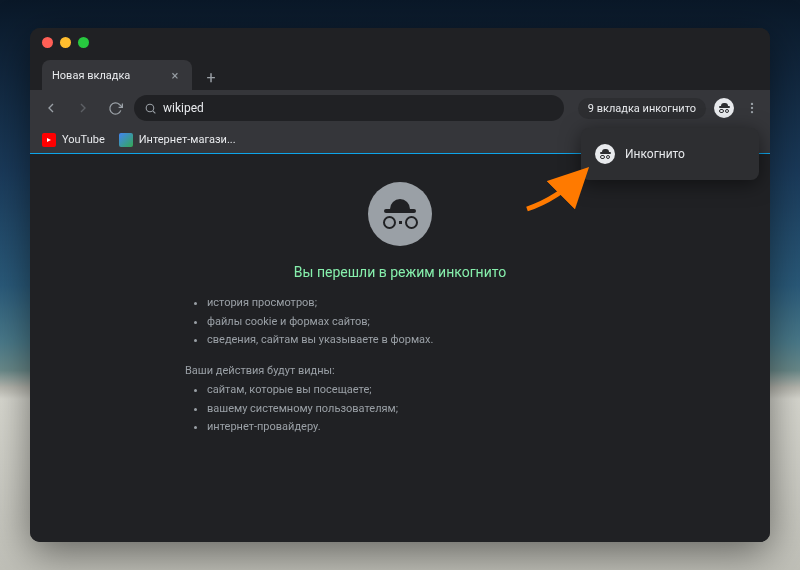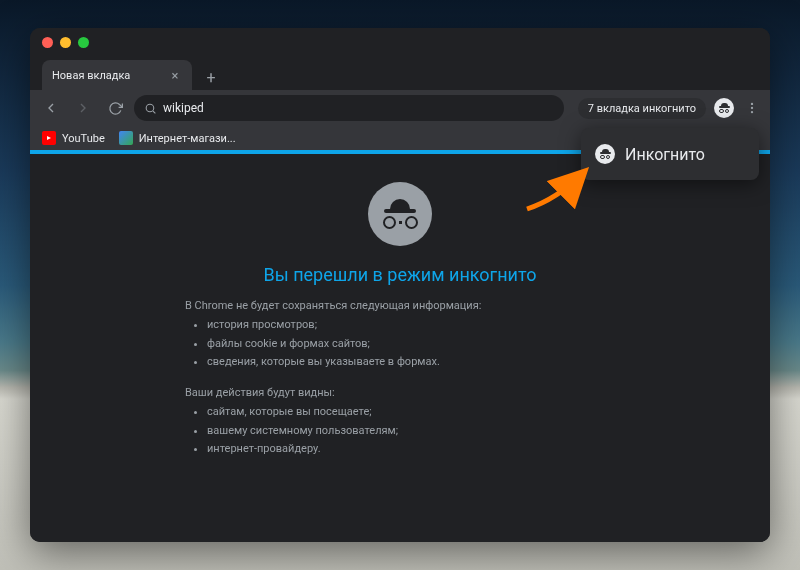--- a/index.html
+++ b/index.html
@@ -16,51 +16,51 @@
   .tab-close{width:14px;height:14px;display:flex;align-items:center;justify-content:center;color:#9aa0a6;font-size:13px;margin-left:auto;}
   .newtab{width:26px;height:26px;display:flex;align-items:center;justify-content:center;color:#9aa0a6;font-size:16px;margin-left:6px;}
   .toolbar{height:36px;background:#35363a;display:flex;align-items:center;padding:4px 8px;gap:6px;}
   .nav-btn{width:26px;height:26px;display:flex;align-items:center;justify-content:center;color:#9aa0a6;border-radius:50%;}
   .addr{flex:1;height:26px;background:#202124;border-radius:13px;display:flex;align-items:center;padding:0 10px;gap:6px;color:#e8eaed;font-size:12px;}
   .addr .search-ic{width:13px;height:13px;color:#9aa0a6;}
   .toolbar-right{display:flex;align-items:center;gap:8px;margin-left:8px;}
   .incog-badge{background:#2d2e31;color:#e8eaed;font-size:11px;padding:4px 10px;border-radius:12px;}
   .incog-ic{width:20px;height:20px;display:flex;align-items:center;justify-content:center;color:#9aa0a6;}
   .menu-btn{width:20px;height:20px;display:flex;align-items:center;justify-content:center;color:#9aa0a6;}
-  .bookmarks{height:28px;background:#35363a;display:flex;align-items:center;padding:0 12px;gap:14px;border-bottom:4px solid #0ea5e9;}
+  .bookmarks{height:28px;background:#35363a;display:flex;align-items:center;padding:0 12px;gap:14px;border-bottom:1px solid #0ea5e9;}
   .bm-item{display:flex;align-items:center;gap:6px;color:#e8eaed;font-size:11px;}
   .bm-ic{width:14px;height:14px;}
   .yt-ic{background:#ff0000;border-radius:2px;display:flex;align-items:center;justify-content:center;}
   .yt-ic::after{content:"";border-left:4px solid white;border-top:2.5px solid transparent;border-bottom:2.5px solid transparent;}
   .store-ic{background:linear-gradient(135deg,#4285f4,#34a853);border-radius:2px;}
   .content{flex:1;background:#202124;display:flex;flex-direction:column;align-items:center;padding-top:28px;overflow:auto;position:relative;}
   .big-icon{width:64px;height:64px;background:#9aa0a6;border-radius:50%;display:flex;flex-direction:column;align-items:center;justify-content:center;gap:3px;}
   .hat{width:32px;height:14px;position:relative;}
   .hat::before{content:"";position:absolute;left:6px;top:0;width:20px;height:10px;background:#202124;border-radius:10px 10px 0 0;}
   .hat::after{content:"";position:absolute;left:0;bottom:0;width:32px;height:4px;background:#202124;border-radius:2px;}
   .glasses{display:flex;gap:3px;align-items:center;}
   .lens{width:13px;height:13px;border:2.5px solid #202124;border-radius:50%;}
   .bridge{width:3px;height:2.5px;background:#202124;}
-  .h1{color:#0ea5e9;font-size:18px;font-weight:400;margin-top:18px;}
+  .h1{color:#86efac;font-size:14px;font-weight:400;margin-top:18px;}
   .desc{color:#9aa0a6;font-size:11px;text-align:center;max-width:430px;margin-top:14px;line-height:1.5;}
   .desc a{color:#8ab4f8;}
   .block{max-width:430px;width:430px;margin-top:14px;}
   .block-title{color:#9aa0a6;font-size:11px;margin-bottom:4px;}
   .bullets{color:#9aa0a6;font-size:11px;padding-left:22px;line-height:1.7;}
   .popup{position:absolute;right:11px;top:100px;width:178px;background:#2d2e31;border-radius:8px;box-shadow:0 4px 20px rgba(0,0,0,0.5);padding:6px 0;}
   .popup-item{display:flex;align-items:center;gap:10px;padding:8px 14px;}
   .popup-item.head{padding:10px 14px;}
   .popup-ic{width:20px;height:20px;display:flex;align-items:center;justify-content:center;}
   .small-incog{width:20px;height:20px;background:#e8eaed;border-radius:50%;display:flex;flex-direction:column;align-items:center;justify-content:center;gap:1px;}
   .small-hat{width:11px;height:5px;position:relative;}
   .small-hat::before{content:"";position:absolute;left:2px;top:0;width:7px;height:3.5px;background:#2d2e31;border-radius:4px 4px 0 0;}
   .small-hat::after{content:"";position:absolute;left:0;bottom:0;width:11px;height:1.5px;background:#2d2e31;border-radius:1px;}
   .small-glasses{display:flex;gap:1px;align-items:center;}
   .small-lens{width:4.5px;height:4.5px;border:1px solid #2d2e31;border-radius:50%;}
-  .popup-txt{color:#e8eaed;font-size:16px;white-space:nowrap;}
+  .popup-txt{color:#e8eaed;font-size:12px;white-space:nowrap;}
   .exit-ic{color:#9aa0a6;font-size:14px;}
   .arrow{position:absolute;right:178px;top:136px;z-index:5;}
   .arrow svg{width:70px;height:50px;}
 </style>
 </head>
 <body>
 
 <div class="window">
   <div class="titlebar">
     <div class="traffic">
@@ -96,21 +96,21 @@
         </svg>
     </div>
     <div class="addr">
       <svg class="search-ic" viewBox="0 0 24 24" fill="none" stroke="currentColor" stroke-width="2">
           <circle cx="11" cy="11" r="7"></circle>
           <line x1="21" y1="21" x2="16.65" y2="16.65"></line>
         </svg>
       <span>wikiped</span>
     </div>
     <div class="toolbar-right">
-      <div class="incog-badge">7 вкладка инкогнито</div>
+      <div class="incog-badge">9 вкладка инкогнито</div>
       <div class="incog-ic">
         <div class="small-incog">
             <div class="small-hat"></div>
             <div class="small-glasses">
               <div class="small-lens"></div>
               <div class="small-lens"></div>
             </div>
           </div>
       </div>
       <div class="menu-btn">
@@ -138,25 +138,24 @@
     <div class="big-icon">
       <div class="hat"></div>
       <div class="glasses">
           <div class="lens"></div>
           <div class="bridge"></div>
           <div class="lens"></div>
         </div>
     </div>
     <div class="h1">Вы перешли в режим инкогнито</div>
     <div class="block">
-      <div class="block-title">В Chrome не будет сохраняться следующая информация:</div>
       <ul class="bullets">
         <li>история просмотров;</li>
         <li>файлы cookie и формах сайтов;</li>
-        <li>сведения, которые вы указываете в формах.</li>
+        <li>сведения, сайтам вы указываете в формах.</li>
       </ul>
     </div>
     <div class="block">
       <div class="block-title">Ваши действия будут видны:</div>
       <ul class="bullets">
         <li>сайтам, которые вы посещаете;</li>
         <li>вашему системному пользователям;</li>
         <li>интернет-провайдеру.</li>
       </ul>
     </div>

